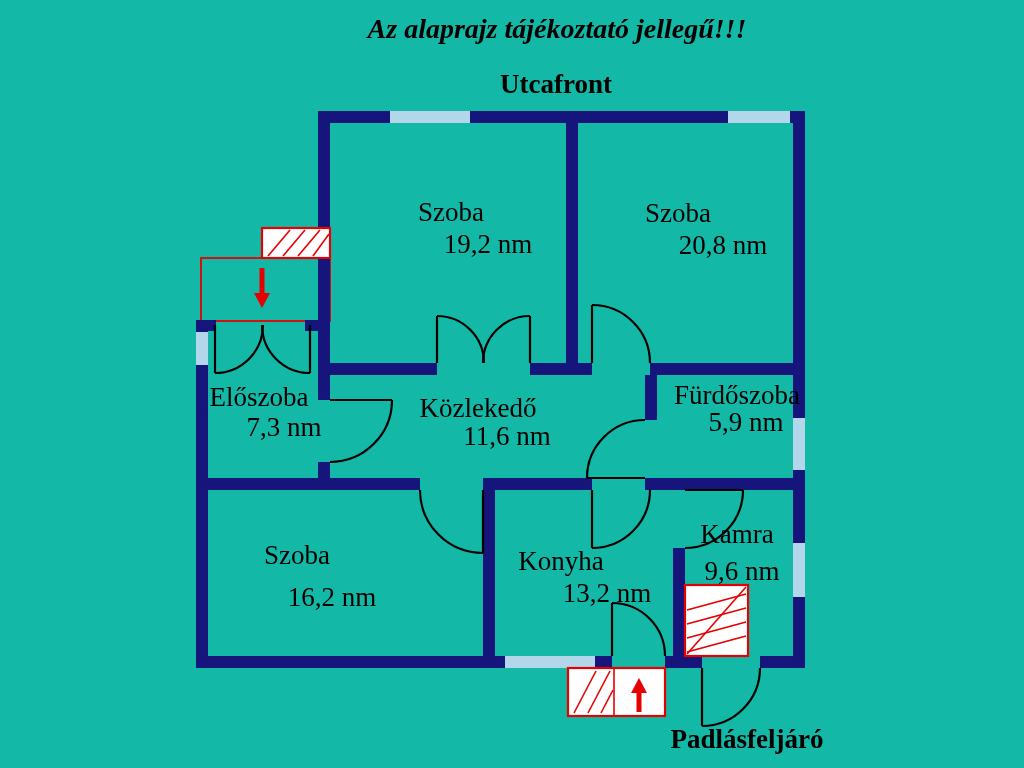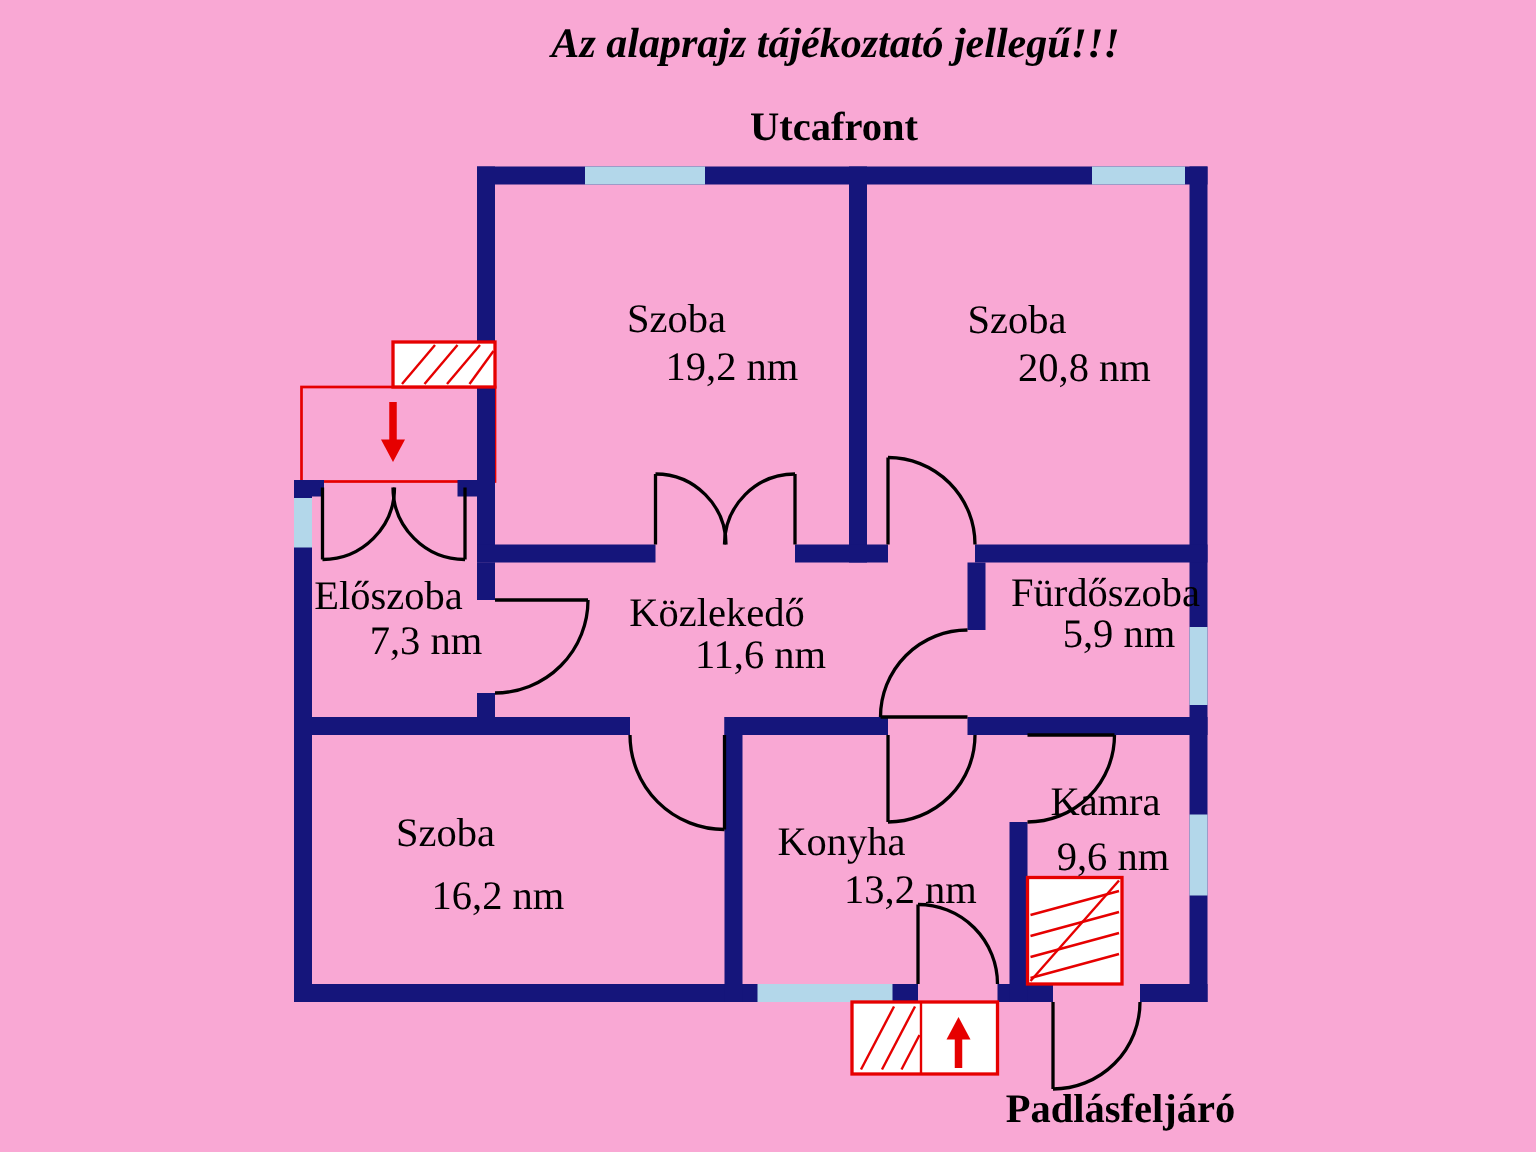--- a/index.html
+++ b/index.html
@@ -1,19 +1,19 @@
 <!DOCTYPE html>
 <html><head>
 <meta charset="utf-8">
 <style>
   html,body{margin:0;padding:0;background:#fff;}
   .canvas{
     position:relative;
     width:1024px;height:768px;
-    background:#f9a8d4;
+    background:#14b8a6;
     font-family:"Liberation Serif", serif;
     overflow:hidden;
   }
   svg{display:block;}
   .wall{fill:#15157b;}
   .window{fill:#b3d7ea;}
   .door{stroke:#000000;stroke-width:2.2;fill:none;}
   .leaf{stroke:#000000;stroke-width:2.2;}
   .red-thin{stroke:#e60000;stroke-width:1.8;fill:none;}
   .steps{fill:#ffffff;stroke:#e60000;stroke-width:2.2;}

